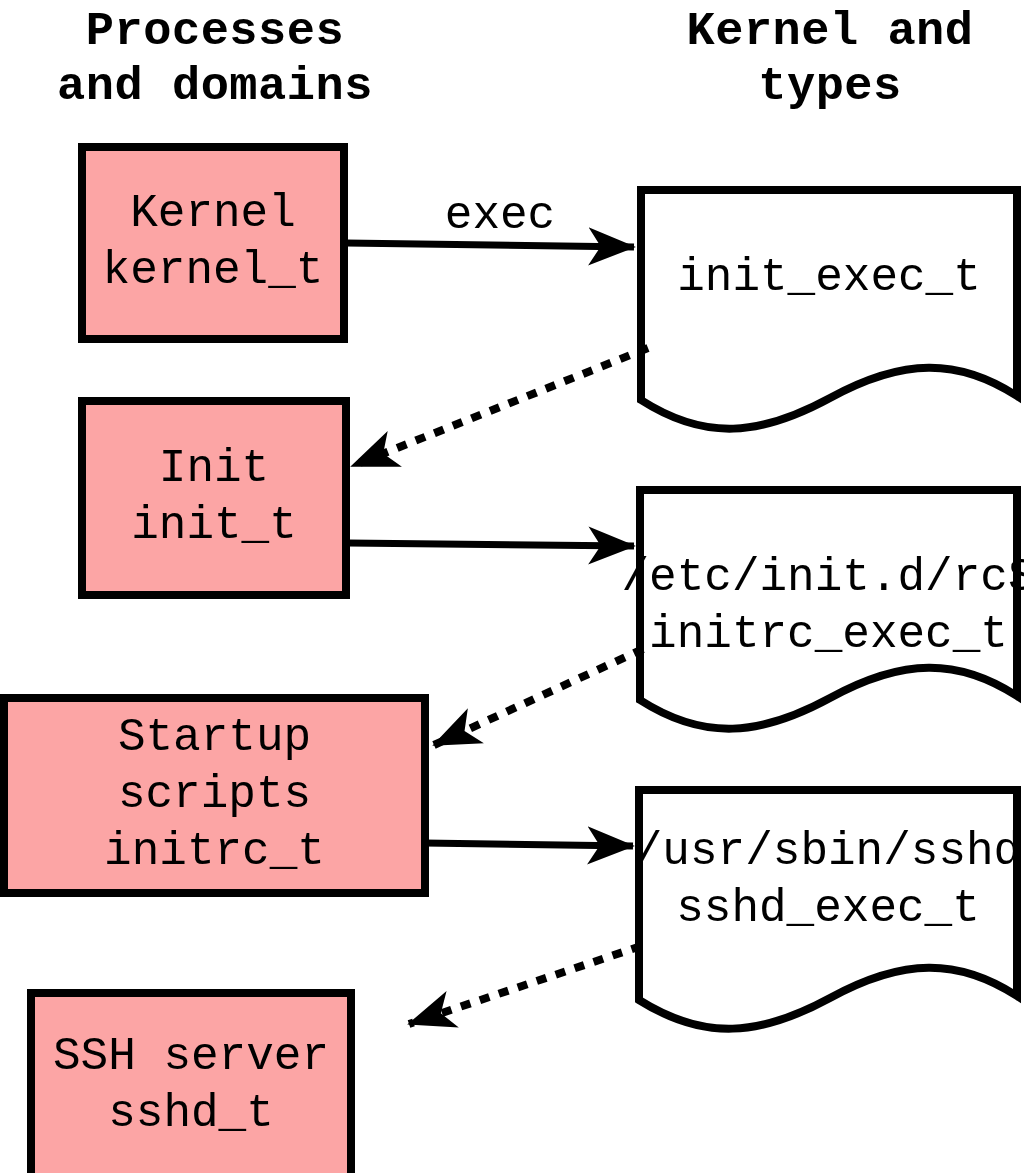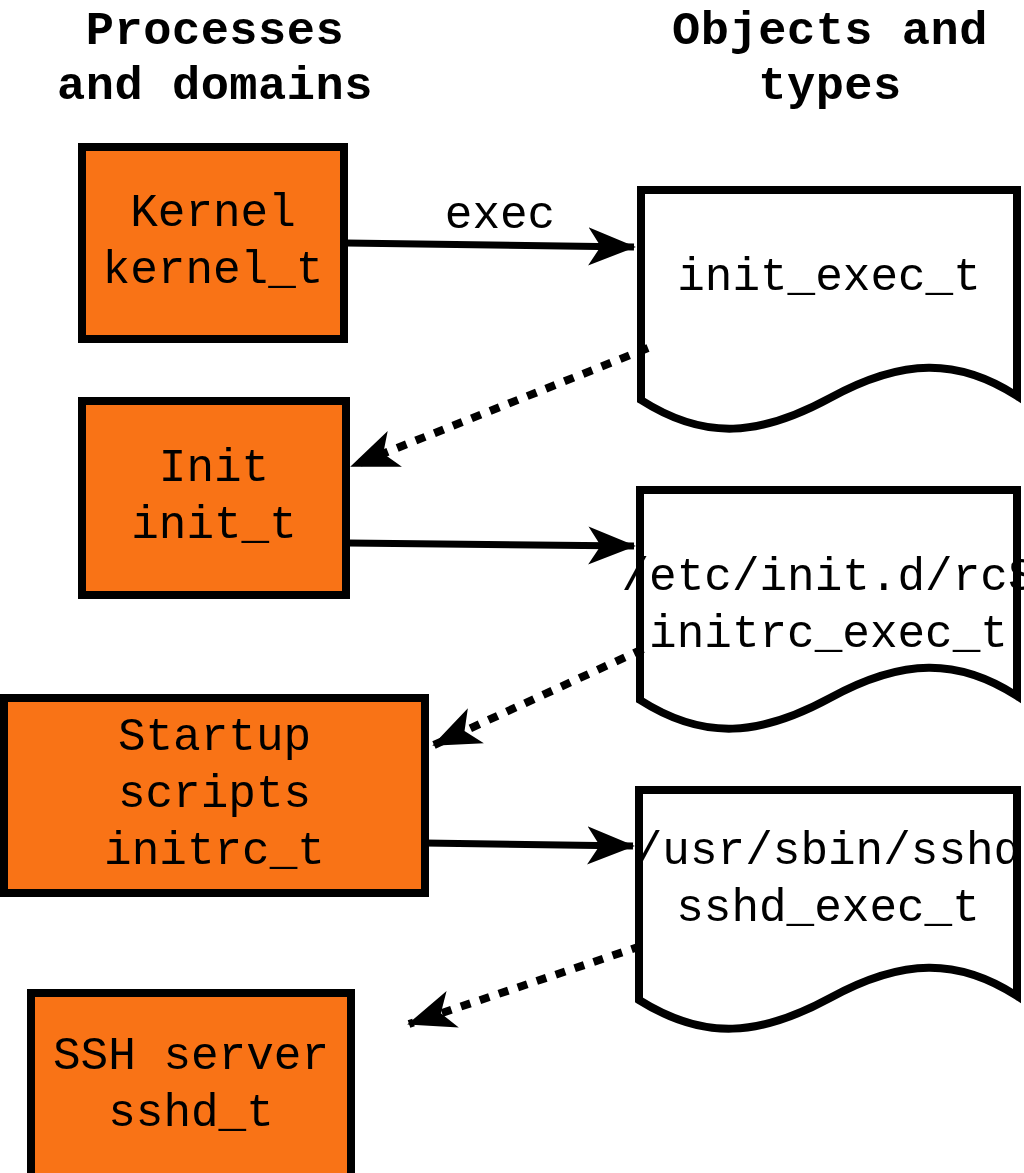--- a/index.html
+++ b/index.html
@@ -25,21 +25,21 @@
     text-align: center;
     white-space: pre-line;
     letter-spacing: 0.5px;
   }
   .hdr.left  { left: 0px;   top: 4px; width: 430px; }
   .hdr.right { left: 640px; top: 4px; width: 380px; }
   .pbox {
     position: absolute;
     box-sizing: border-box;
     border: 8px solid #000000;
-    background: #f97316;
+    background: #fca5a5;
     display: flex;
     flex-direction: column;
     align-items: center;
     justify-content: center;
     text-align: center;
     font-size: 46px;
     line-height: 57px;
   }
   .dtext {
     position: absolute;
@@ -83,21 +83,21 @@
     <line x1="348" y1="543" x2="634" y2="546" stroke="#000000" stroke-width="7" marker-end="url(#head-solid)"></line>
     <line x1="424" y1="843" x2="633" y2="846" stroke="#000000" stroke-width="7" marker-end="url(#head-solid)"></line>
 
     <line x1="648" y1="348" x2="352" y2="466" stroke="#000000" stroke-width="8" stroke-dasharray="10 10" marker-end="url(#head-dotted)"></line>
     <line x1="643" y1="649" x2="434" y2="745" stroke="#000000" stroke-width="8" stroke-dasharray="10 10" marker-end="url(#head-dotted)"></line>
     <line x1="641" y1="946" x2="409" y2="1024" stroke="#000000" stroke-width="8" stroke-dasharray="10 10" marker-end="url(#head-dotted)"></line>
   </svg>
 
   <div class="hdr left">Processes
 and domains</div>
-  <div class="hdr right">Objects and
+  <div class="hdr right">Kernel and
 types</div>
 
   <div class="pbox" style="left:78px; top:143px; width:270px; height:200px;">
     <span>Kernel</span>
     <span>kernel_t</span>
   </div>
   <div class="pbox" style="left:78px; top:397px; width:272px; height:202px;">
     <span>Init</span>
     <span>init_t</span>
   </div>

